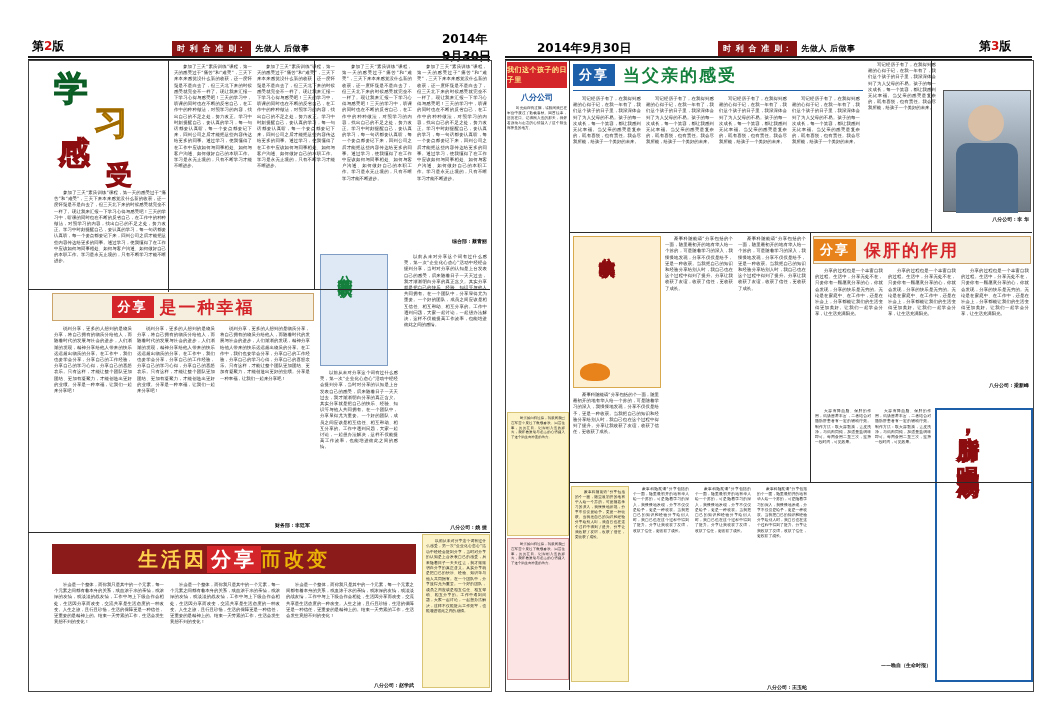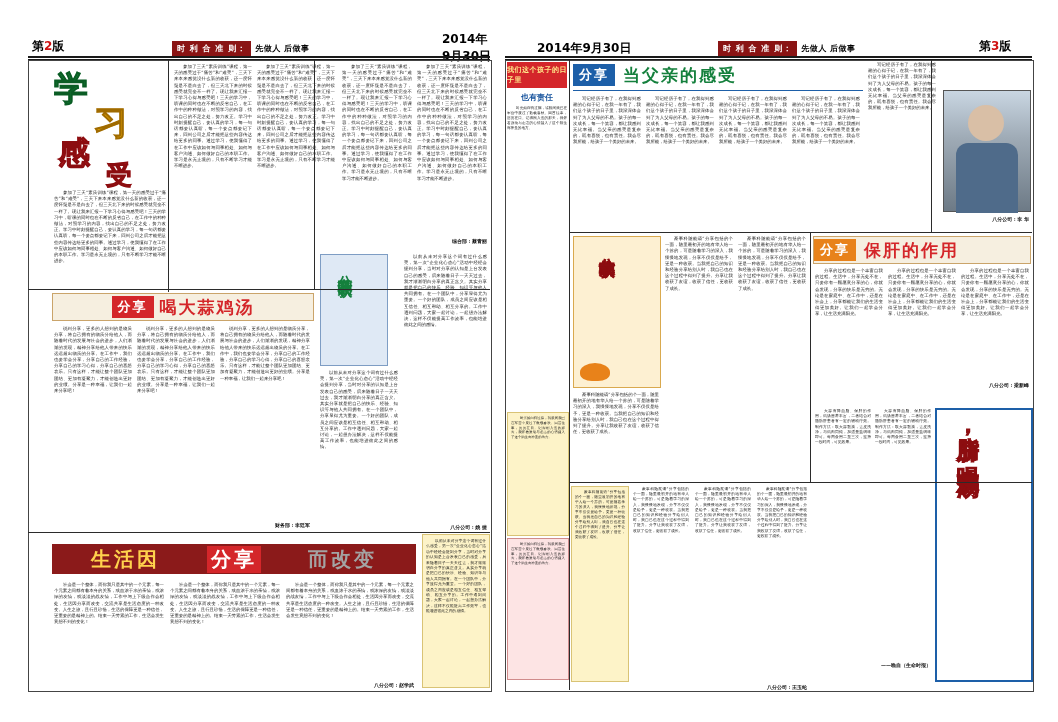--- a/index.html
+++ b/index.html
@@ -80,21 +80,21 @@
     <div class="col-text" style="position:absolute;left:318px;top:64px;width:70px;height:170px;overflow:hidden;">
       <p>参加了三天“素质训练”课程，第一天的感受过于“痛苦”和“难受”，三天下来本来感觉没什么新的收获，还一度怀疑是不是白去了，但三天北下来的时候感受就完全不一样了。现让我来汇报一下学习心得与感受吧！三天的学习中，听课的同时也在不断的反省自己，在工作中的种种做法，对照学习的内容，找出自己的不足之处，努力改正。学习中时刻提醒自己，要认真的学习，每一句话都要认真听，每一个要点都要记下来，回到公司之后才能把这些内容传达给更多的同事。通过学习，使我懂得了在工作中应该如何与同事相处、如何与客户沟通、如何做好自己的本职工作。学习是永无止境的，只有不断学习才能不断进步。</p>
     </div>
     <div class="col-text" style="position:absolute;left:393px;top:64px;width:70px;height:170px;overflow:hidden;">
       <p>参加了三天“素质训练”课程，第一天的感受过于“痛苦”和“难受”，三天下来本来感觉没什么新的收获，还一度怀疑是不是白去了，但三天北下来的时候感受就完全不一样了。现让我来汇报一下学习心得与感受吧！三天的学习中，听课的同时也在不断的反省自己，在工作中的种种做法，对照学习的内容，找出自己的不足之处，努力改正。学习中时刻提醒自己，要认真的学习，每一句话都要认真听，每一个要点都要记下来，回到公司之后才能把这些内容传达给更多的同事。通过学习，使我懂得了在工作中应该如何与同事相处、如何与客户沟通、如何做好自己的本职工作。学习是永无止境的，只有不断学习才能不断进步。</p>
     </div>
     <div class="byline" style="position:absolute;left:318px;top:238px;width:145px;">综合部：蔡青丽</div>
 
     <div style="position:absolute;left:28px;top:293px;width:260px;height:26px;background:#f6efe0;border:1px solid #caa46a;display:flex;align-items:center;justify-content:center;">
       <span class="tag">分享</span>
-      <span class="headline-red" style="font-size:17px;margin-left:6px;letter-spacing:2px;">喝大蒜鸡汤</span>
+      <span class="headline-red" style="font-size:17px;margin-left:6px;letter-spacing:2px;">是一种幸福</span>
     </div>
     <div class="col-text" style="position:absolute;left:30px;top:326px;width:78px;height:190px;overflow:hidden;">
       <p>说到分享，更多的人想到的是物质分享，将自己拥有的物质分给他人，而随着时代的发展与社会的进步，人们渐渐的发现，精神分享给他人带来的快乐远远超出物质的分享。在工作中，我们也要学会分享，分享自己的工作经验，分享自己的学习心得，分享自己的喜怒哀乐。只有这样，才能让整个团队更加团结、更加有凝聚力，才能创造出更好的业绩。分享是一种幸福，让我们一起来分享吧！</p>
     </div>
     <div class="col-text" style="position:absolute;left:113px;top:326px;width:78px;height:190px;overflow:hidden;">
       <p>说到分享，更多的人想到的是物质分享，将自己拥有的物质分给他人，而随着时代的发展与社会的进步，人们渐渐的发现，精神分享给他人带来的快乐远远超出物质的分享。在工作中，我们也要学会分享，分享自己的工作经验，分享自己的学习心得，分享自己的喜怒哀乐。只有这样，才能让整个团队更加团结、更加有凝聚力，才能创造出更好的业绩。分享是一种幸福，让我们一起来分享吧！</p>
     </div>
     <div class="col-text" style="position:absolute;left:196px;top:326px;width:90px;height:190px;overflow:hidden;">
       <p>说到分享，更多的人想到的是物质分享，将自己拥有的物质分给他人，而随着时代的发展与社会的进步，人们渐渐的发现，精神分享给他人带来的快乐远远超出物质的分享。在工作中，我们也要学会分享，分享自己的工作经验，分享自己的学习心得，分享自己的喜怒哀乐。只有这样，才能让整个团队更加团结、更加有凝聚力，才能创造出更好的业绩。分享是一种幸福，让我们一起来分享吧！</p>
     </div>
@@ -104,24 +104,24 @@
       <div class="vtext headline-blue" style="position:absolute;left:14px;top:8px;font-size:15px;letter-spacing:2px;">分享的收获</div>
     </div>
     <div class="col-text" style="position:absolute;left:296px;top:370px;width:78px;height:150px;overflow:hidden;">
       <p>以前从未对分享这个词有过什么感受，第一次“企业化心态心”活动中经经会提到分享，当时对分享的认知是上台发表自己的感受，后来随着日子一天天过去，我才渐渐明白分享的真正含义。其实分享就是把自己的快乐、经验、知识等与他人共同拥有。在一个团队中，分享显得尤为重要。一个好的团队，成员之间应该是相互信任、相互帮助、相互分享的。工作中遇到问题，大家一起讨论，一起想办法解决，这样不仅能提高工作效率，也能增进彼此之间的感情。</p>
     </div>
     <div class="col-text" style="position:absolute;left:380px;top:254px;width:83px;height:266px;overflow:hidden;">
       <p>以前从未对分享这个词有过什么感受，第一次“企业化心态心”活动中经经会提到分享，当时对分享的认知是上台发表自己的感受，后来随着日子一天天过去，我才渐渐明白分享的真正含义。其实分享就是把自己的快乐、经验、知识等与他人共同拥有。在一个团队中，分享显得尤为重要。一个好的团队，成员之间应该是相互信任、相互帮助、相互分享的。工作中遇到问题，大家一起讨论，一起想办法解决，这样不仅能提高工作效率，也能增进彼此之间的感情。</p>
     </div>
     <div class="byline" style="position:absolute;left:380px;top:524px;width:83px;">八分公司：姚 捷</div>
 
-    <div style="position:absolute;left:28px;top:544px;width:364px;height:30px;background:#8b1a1a;display:flex;align-items:center;justify-content:center;gap:47px;">
+    <div style="position:absolute;left:28px;top:544px;width:364px;height:30px;background:#8b1a1a;display:flex;align-items:center;justify-content:center;">
       <span style="color:#ffd24d;font-size:20px;font-weight:bold;letter-spacing:3px;">生活因</span>
       <span style="color:#fff;background:#d4262a;font-size:20px;font-weight:bold;padding:0 4px;letter-spacing:3px;">分享</span>
-      <span style="color:#a3a3a3;font-size:20px;font-weight:bold;letter-spacing:3px;">而改变</span>
+      <span style="color:#eab308;font-size:20px;font-weight:bold;letter-spacing:3px;">而改变</span>
     </div>
     <div class="col-text" style="position:absolute;left:30px;top:582px;width:110px;height:95px;overflow:hidden;">
       <p>社会是一个整体，而你我只是其中的一个元素，每一个元素之间都有着本身的关系，或血浓于水的亲情，或浓厚的友情，或淡淡的战友情，工作中与上下级合作会相处，生活因分享而改变，交流共享是生活态度的一种改变。人生之旅，且行且珍惜，生活的保障更是一种信任，更重要的是精神上的。结束一天劳累的工作，生活会发生意想不到的变化！</p>
     </div>
     <div class="col-text" style="position:absolute;left:146px;top:582px;width:110px;height:95px;overflow:hidden;">
       <p>社会是一个整体，而你我只是其中的一个元素，每一个元素之间都有着本身的关系，或血浓于水的亲情，或浓厚的友情，或淡淡的战友情，工作中与上下级合作会相处，生活因分享而改变，交流共享是生活态度的一种改变。人生之旅，且行且珍惜，生活的保障更是一种信任，更重要的是精神上的。结束一天劳累的工作，生活会发生意想不到的变化！</p>
     </div>
     <div class="col-text" style="position:absolute;left:262px;top:582px;width:128px;height:95px;overflow:hidden;">
       <p>社会是一个整体，而你我只是其中的一个元素，每一个元素之间都有着本身的关系，或血浓于水的亲情，或浓厚的友情，或淡淡的战友情，工作中与上下级合作会相处，生活因分享而改变，交流共享是生活态度的一种改变。人生之旅，且行且珍惜，生活的保障更是一种信任，更重要的是精神上的。结束一天劳累的工作，生活会发生意想不到的变化！</p>
     </div>
@@ -154,21 +154,21 @@
       <span class="mh-num">3</span>
       <span class="mh-ban">版</span>
     </div>
     <div class="rule" style="left:2px;top:56px;width:527px;"></div>
     <div class="rule" style="left:2px;top:59px;width:527px;height:1px;"></div>
 
     <div style="position:absolute;left:4px;top:62px;width:60px;height:26px;background:#d4262a;display:flex;align-items:center;justify-content:center;">
       <span style="color:#ffe98a;font-size:7px;font-weight:bold;letter-spacing:.5px;">我们这个孩子的日子里</span>
     </div>
 
-    <div style="position:absolute;left:4px;top:92px;width:60px;text-align:center;font-size:8px;font-weight:bold;color:#14519c;">也有责任</div>
+    <div style="position:absolute;left:4px;top:92px;width:60px;text-align:center;font-size:8px;font-weight:bold;color:#14519c;">八分公司</div>
     <div class="col-text" style="position:absolute;left:4px;top:106px;width:60px;height:300px;overflow:hidden;font-size:3.6px;line-height:5px;">
       <p>时光如白驹过隙，转眼间我已在军营中度过了数载春秋。回首往事，历历在目。记得刚入伍的那天，我怀着激动与忐忑的心情踏入了这个陌生而神圣的地方。</p>
     </div>
 
     <div style="position:absolute;left:70px;top:62px;width:290px;height:26px;background:#fff;display:flex;align-items:center;">
       <span class="tag tag-blue">分享</span>
       <span class="headline-blue" style="font-size:17px;margin-left:8px;letter-spacing:2px;">当父亲的感受</span>
     </div>
     <div class="rule" style="left:70px;top:90px;width:290px;height:1px;background:#1d5fa8;"></div>
 

